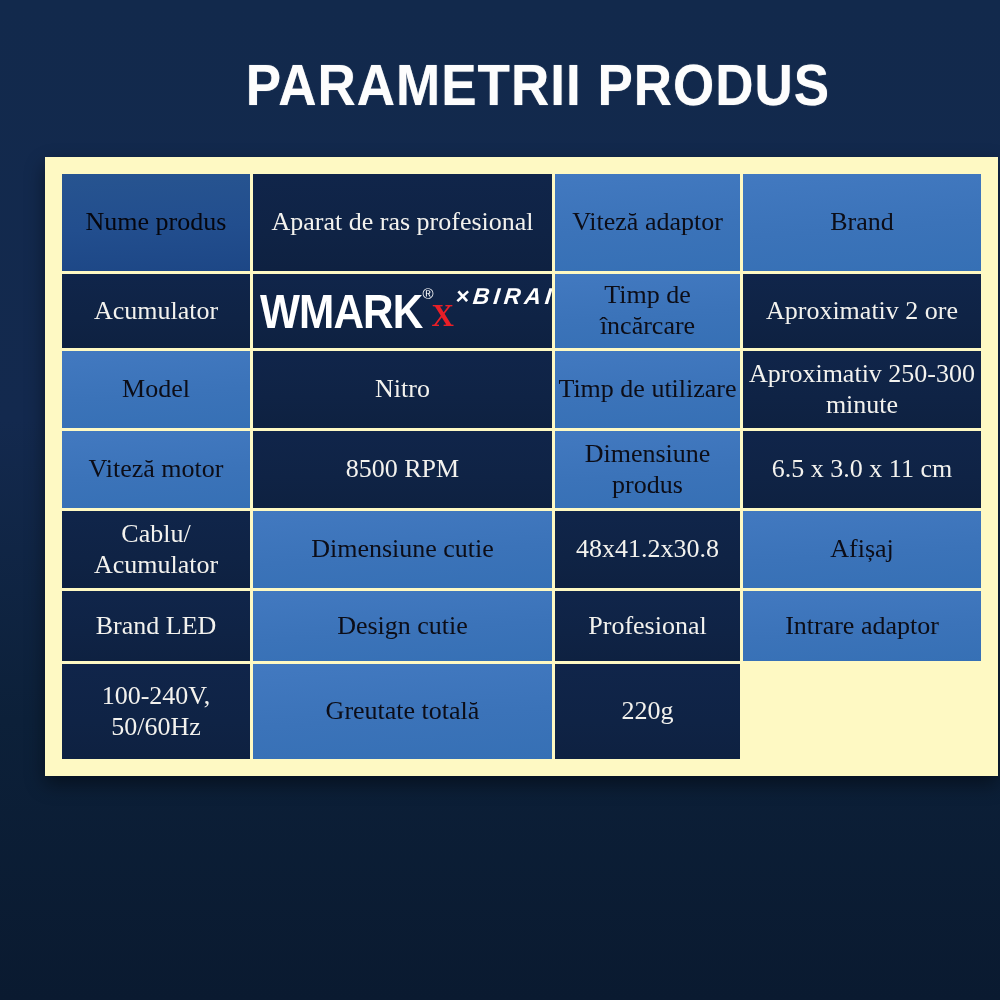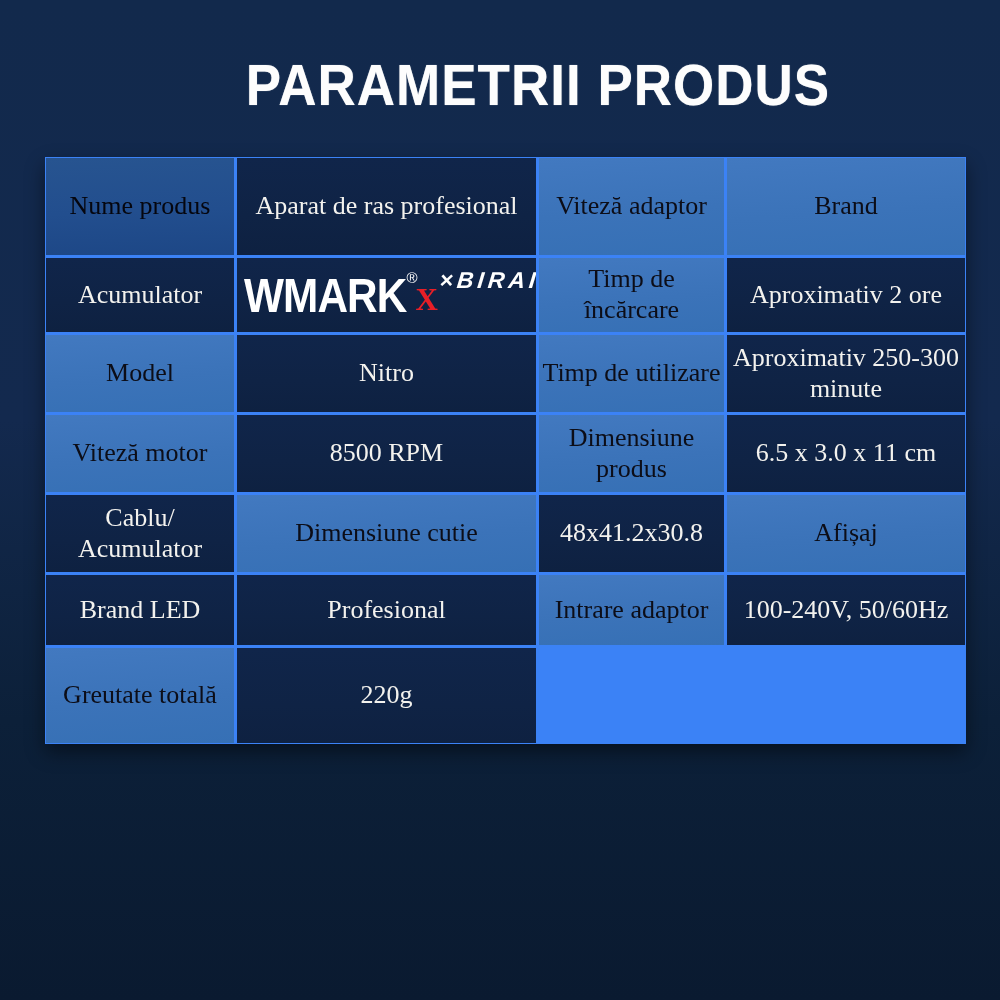--- a/index.html
+++ b/index.html
@@ -18,22 +18,22 @@
     font-weight:800;font-size:53px;letter-spacing:1px;
     color:#fdfdfd;
     text-shadow:0 0 1px rgba(255,255,255,.6);
   }
   
   .spec-table{
     position:absolute;left:45px;top:157px;
     display:grid;
     grid-template-columns:188px 299px 185px 238px;
     grid-template-rows:97px 74px 77px 77px 77px 70px 95px;
-    gap:3px;padding:1px;
-    background:#3b82f6;
+    gap:3px;padding:17px;
+    background:#fef9c3;
     box-shadow:0 8px 18px rgba(0,0,0,.45);
   }
   .cell{
     display:flex;align-items:center;justify-content:center;
     text-align:center;overflow:hidden;
     padding:2px;line-height:1.18;
   }
   .lab{
     background:linear-gradient(176deg,#4279c0 0%,#3b73b9 55%,#3670b5 100%);
     color:#0c0d17;font-size:26px;
@@ -109,20 +109,21 @@
   <div class="cell val">8500 RPM</div>
   <div class="cell lab">Dimensiune produs</div>
   <div class="cell val">6.5 x 3.0 x 11 cm</div>
 
   <div class="cell val">Cablu/ Acumulator</div>
   <div class="cell lab">Dimensiune cutie</div>
   <div class="cell val">48x41.2x30.8</div>
 
   <div class="cell lab">Afișaj</div>
   <div class="cell val">Brand LED</div>
+  <div class="cell lab">Design cutie</div>
   <div class="cell val">Profesional</div>
 
   <div class="cell lab">Intrare adaptor</div>
   <div class="cell val">100-240V, 50/60Hz</div>
   <div class="cell lab">Greutate totală</div>
   <div class="cell val">220g</div>
 
 </div>
 
 </body></html>

